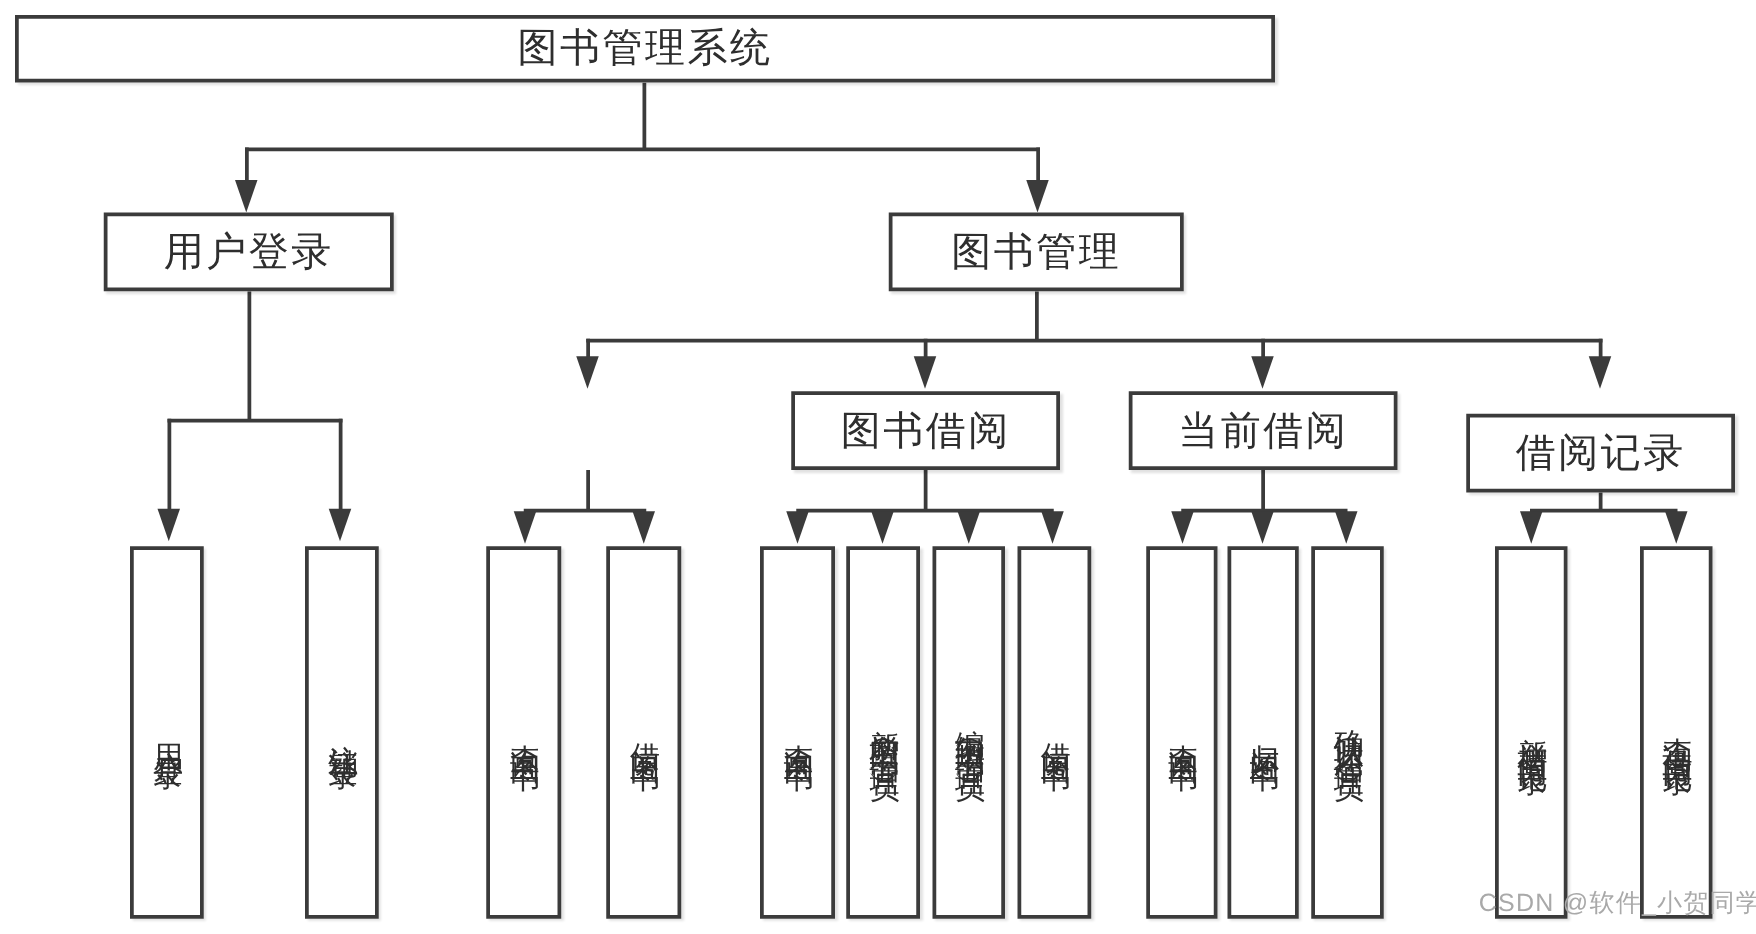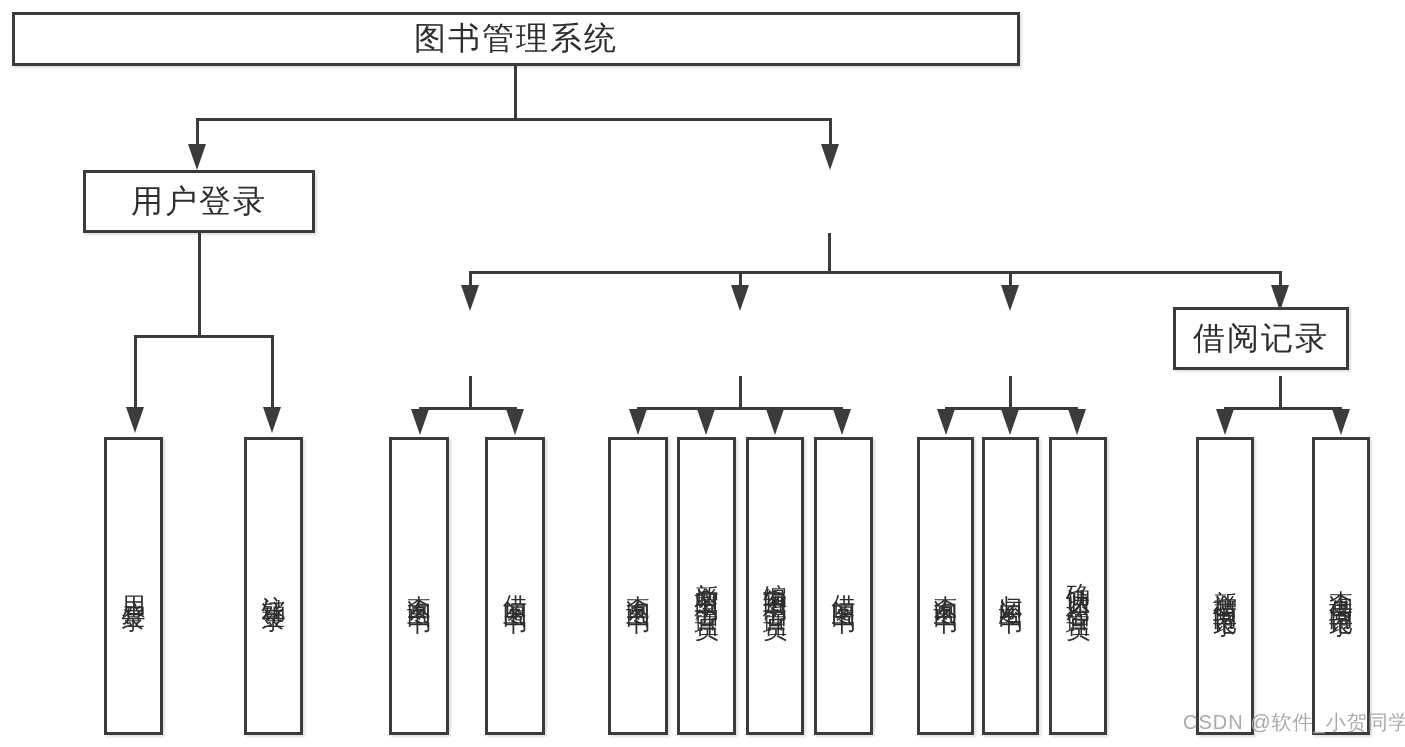--- a/index.html
+++ b/index.html
@@ -108,22 +108,25 @@
   <div class="arrow" style="left:1068px;top:409px"></div>
 
   <div class="vline" style="left:1279px;top:376px;height:33px"></div>
   <div class="hline" style="left:1224px;top:407px;width:118px"></div>
   <div class="arrow" style="left:1216px;top:409px"></div>
   <div class="arrow" style="left:1332px;top:409px"></div>
 
   <div class="box" style="left:12px;top:12px;width:1008px;height:54px">图书管理系统</div>
 
   <div class="box" style="left:83px;top:170px;width:232px;height:63px">用户登录</div>
+  <div class="box" style="left:711px;top:170px;width:236px;height:63px">图书管理</div>
 
-  <div class="box" style="left:1173px;top:307px;width:176px;height:63px">借阅记录</div>
+  <div class="box" style="left:633px;top:313px;width:215px;height:63px">图书借阅</div>
+  <div class="box" style="left:903px;top:313px;width:215px;height:63px">当前借阅</div>
+  <div class="box" style="left:1173px;top:331px;width:215px;height:63px">借阅记录</div>
 
   <div class="box leaf" style="left:104px;top:437px;width:59px;height:298px">用户登录</div>
   <div class="box leaf" style="left:244px;top:437px;width:59px;height:298px">注销登录</div>
 
   <div class="box leaf" style="left:389px;top:437px;width:60px;height:298px">查询图书</div>
   <div class="box leaf" style="left:485px;top:437px;width:60px;height:298px">借阅图书</div>
 
   <div class="box leaf" style="left:608px;top:437px;width:60px;height:298px">查询图书</div>
   <div class="box leaf" style="left:677px;top:437px;width:59px;height:298px">新增图书（管理员）</div>
   <div class="box leaf" style="left:746px;top:437px;width:58px;height:298px">编辑图书（管理员）</div>

